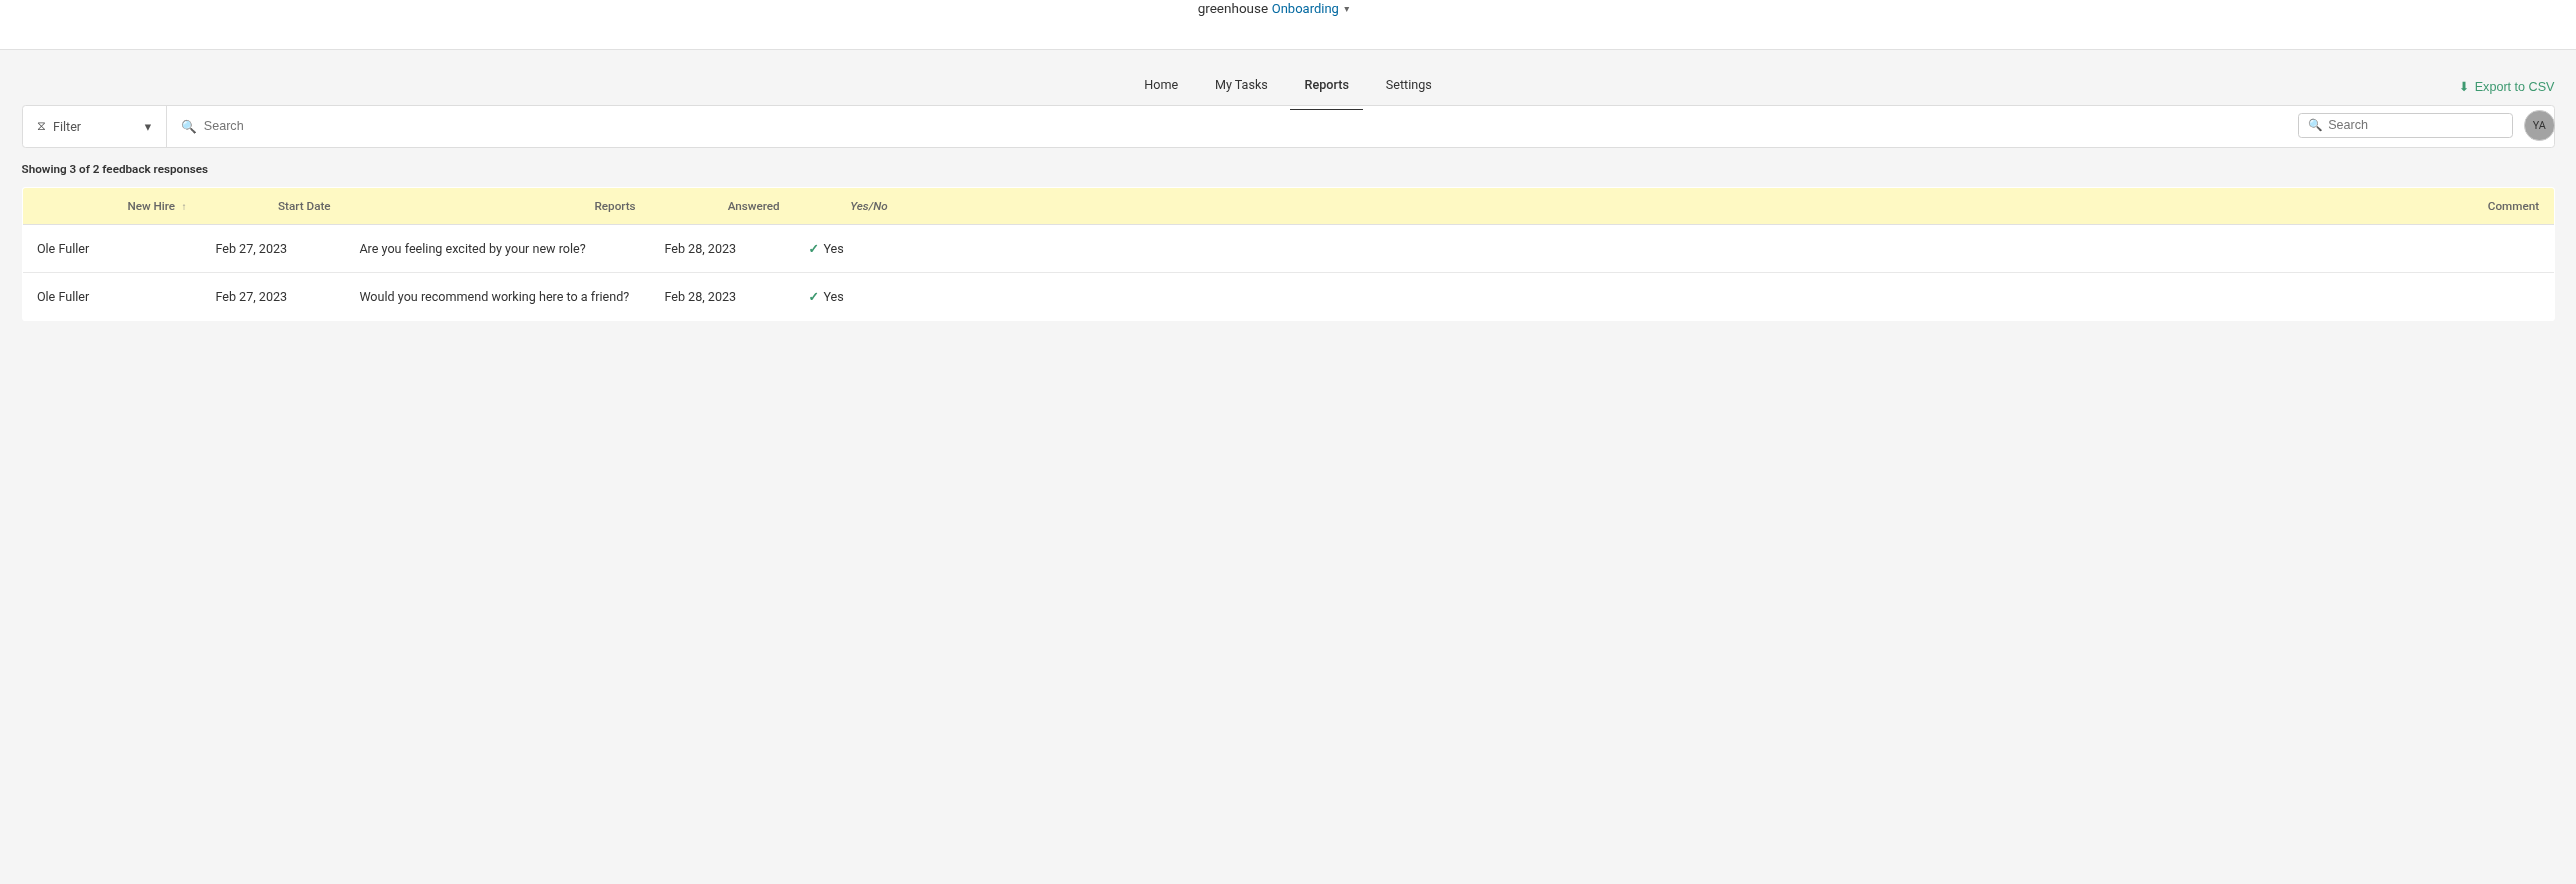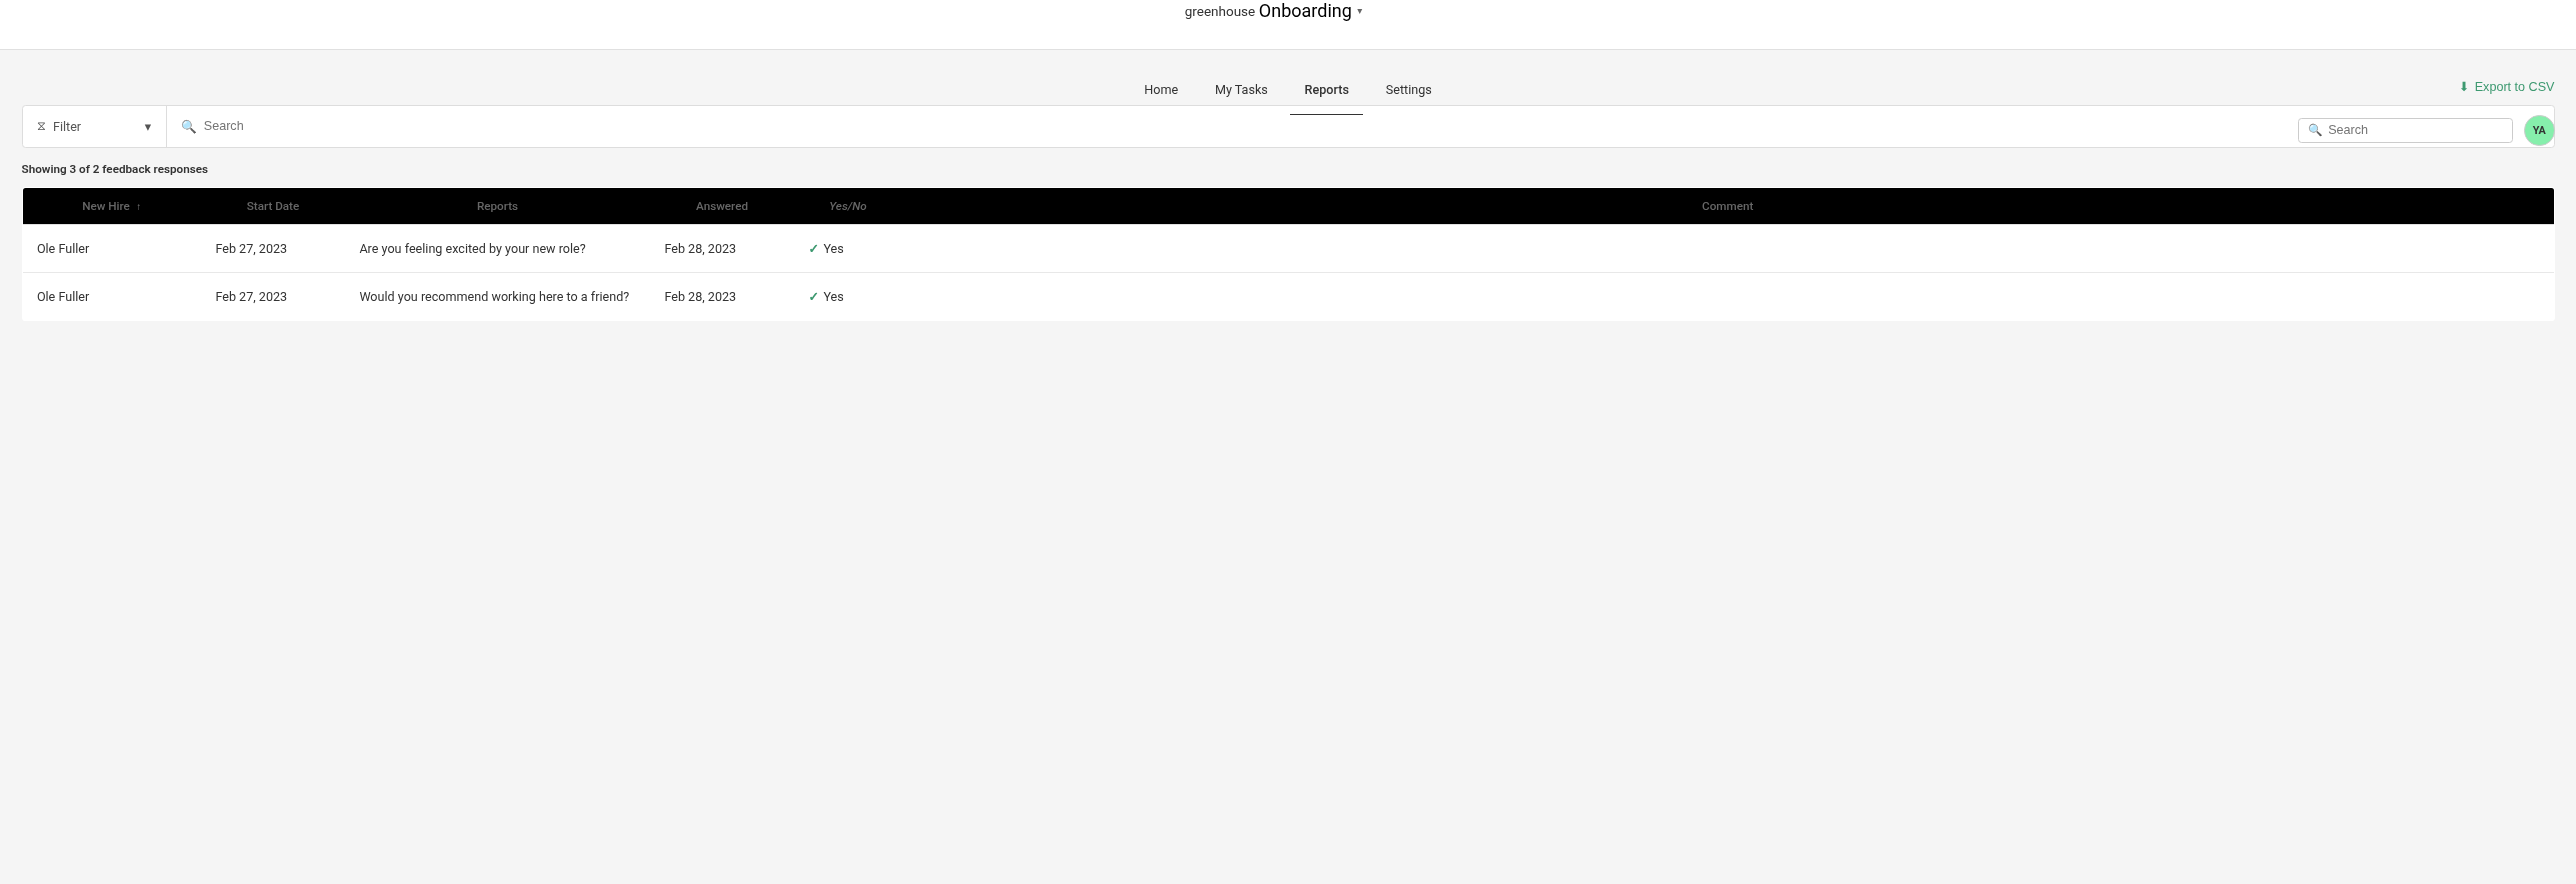--- a/index.html
+++ b/index.html
@@ -27,22 +27,22 @@
       gap: 3.6px;
       margin-right: 29px;
       cursor: pointer;
     }
     .nav-logo-greenhouse {
       font-size: 13.5px;
       color: #333;
       font-weight: 400;
     }
     .nav-logo-onboarding {
-      font-size: 18px;
-      color: #000000;
+      font-size: 13px;
+      color: #0369a1;
       font-weight: 400;
     }
     .nav-logo-chevron {
       color: #666;
       font-size: 10px;
       margin-left: 1.8px;
     }
     .nav-links {
       display: flex;
       align-items: center;
@@ -95,24 +95,24 @@
     }
     .avatar-circle {
       width: 30.5px;
       height: 30.5px;
       border-radius: 50%;
       border: 0.9px solid #ccc;
       display: flex;
       align-items: center;
       justify-content: center;
       font-size: 10.8px;
-      font-weight: 700;
-      color: #333;
-      cursor: pointer;
-      background: #86efac;
+      font-weight: 400;
+      color: #333;
+      cursor: pointer;
+      background: #a3a3a3;
     }
 
     
     .main-content {
       padding: 29px 21.5px 21.5px 21.5px;
       max-width: 100%;
     }
 
     .page-title {
       font-size: 38px;
@@ -199,22 +199,22 @@
     
     .data-table {
       width: 100%;
       border-collapse: collapse;
       background: #fff;
       border: 0.9px solid #e0e0e0;
       border-radius: 3.6px;
       overflow: hidden;
     }
     .data-table th {
-      background: #000000;
-      text-align: center;
+      background: #fef9c3;
+      text-align: right;
       padding: 10.8px 14.4px;
       font-size: 11.7px;
       font-weight: 500;
       color: #666;
       border-bottom: 0.9px solid #e0e0e0;
       white-space: nowrap;
     }
     .data-table th.sortable {
       cursor: pointer;
     }

